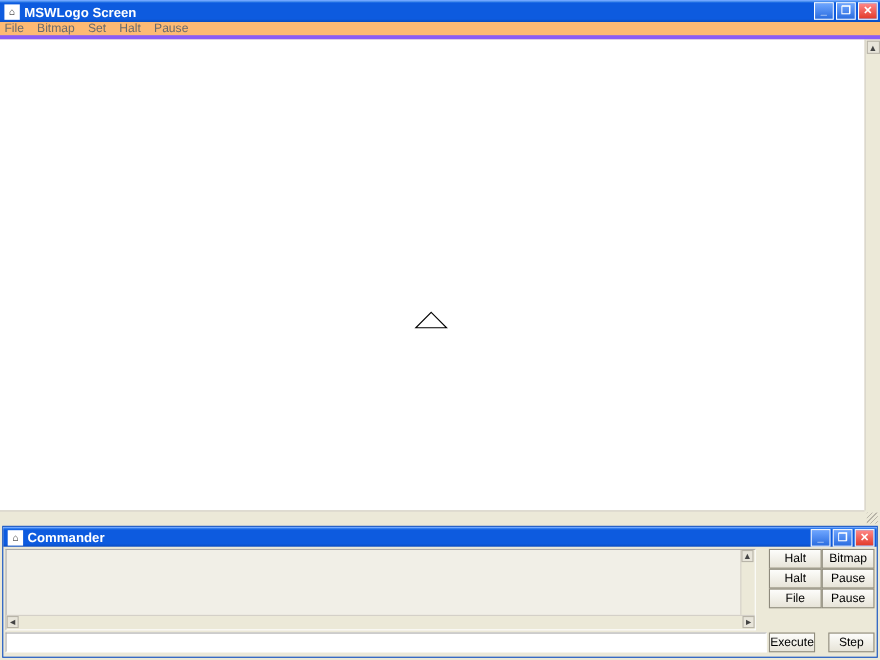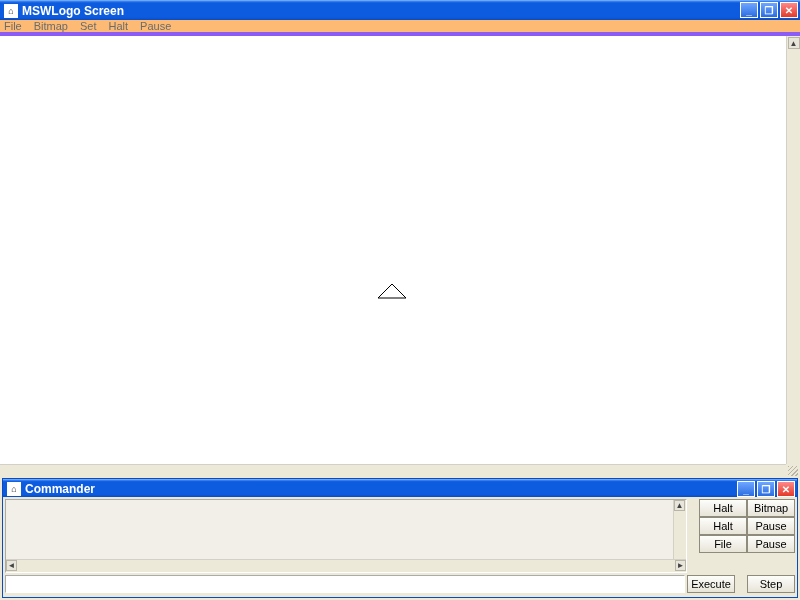--- a/index.html
+++ b/index.html
@@ -157,21 +157,21 @@
   }
   .cmd-input {
     flex:1;
     border: 1px inset #fff;
     background:#fff;
     margin-right:2px;
     font-size:11px;
     padding:1px 2px;
   }
   .exec-edall {
-    width:108px;
+    width:96px;
     display:grid;
     grid-template-columns:1fr 1fr;
     gap:12px;
   }
 </style>
 </head>
 <body>
 
 <div class="titlebar">
   <span class="appicon">⌂</span>

